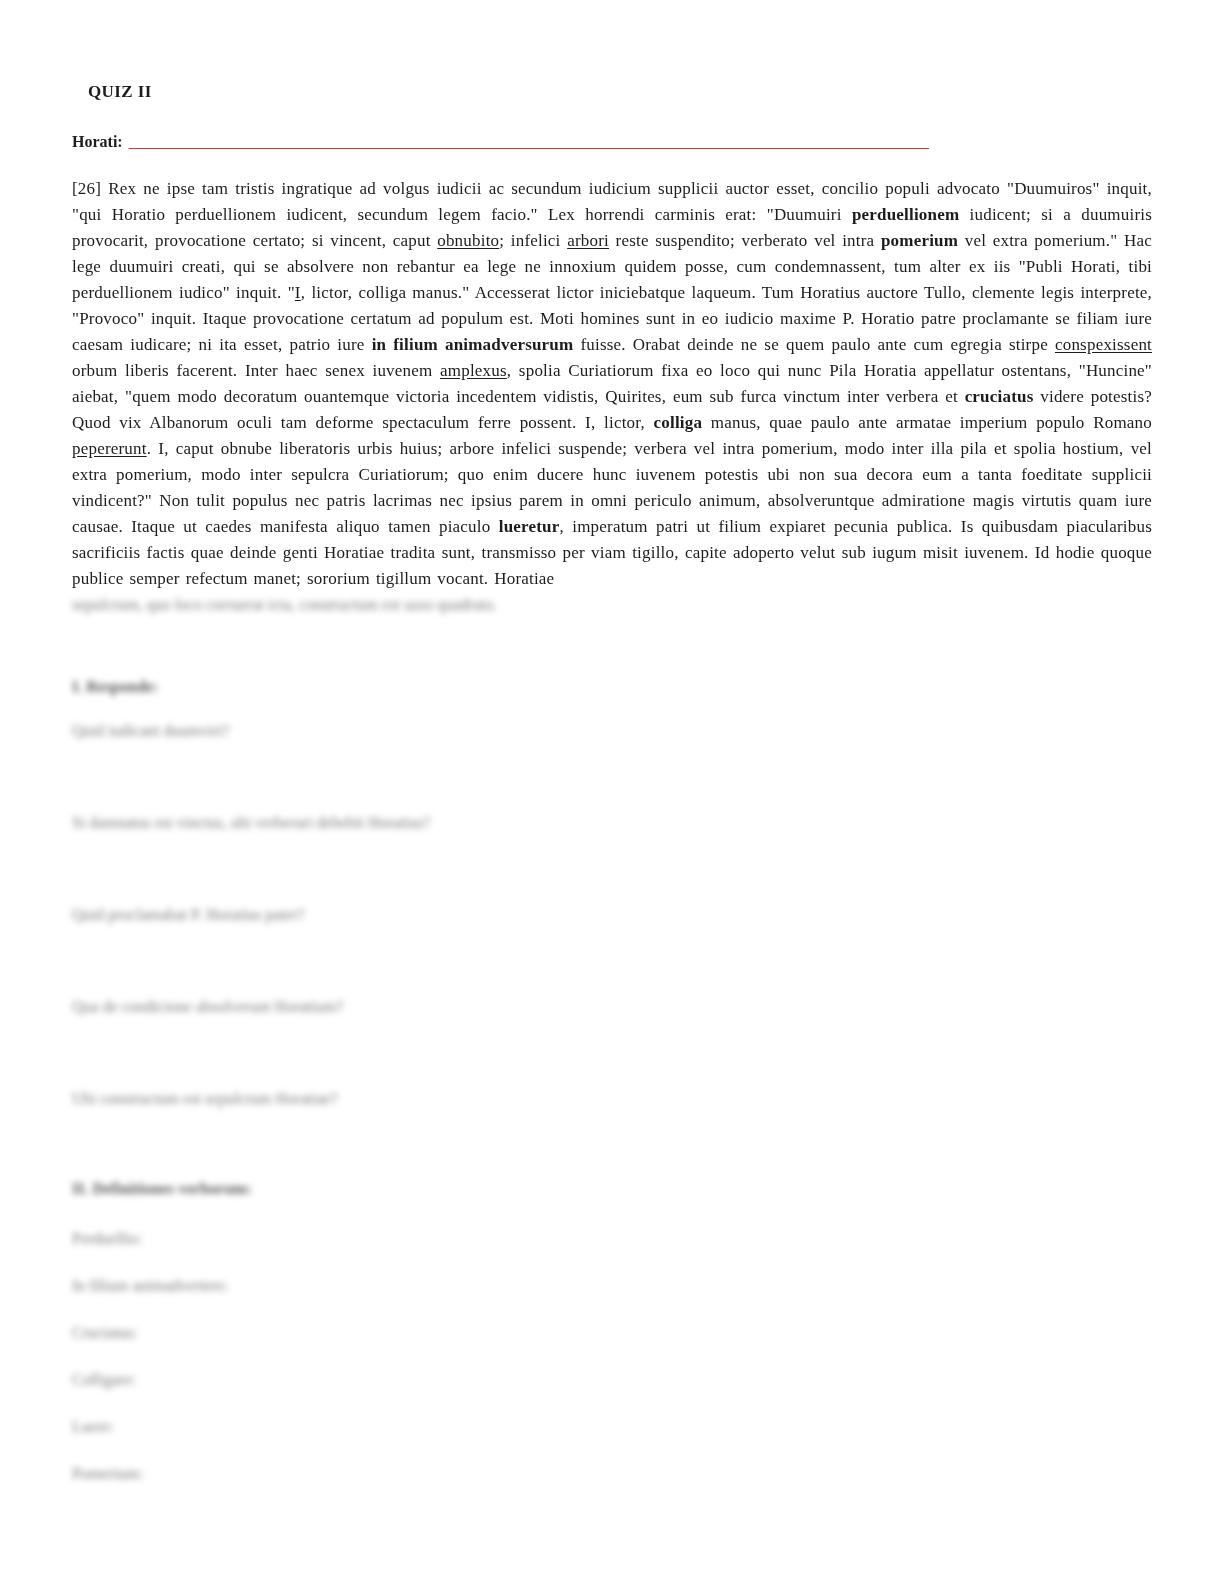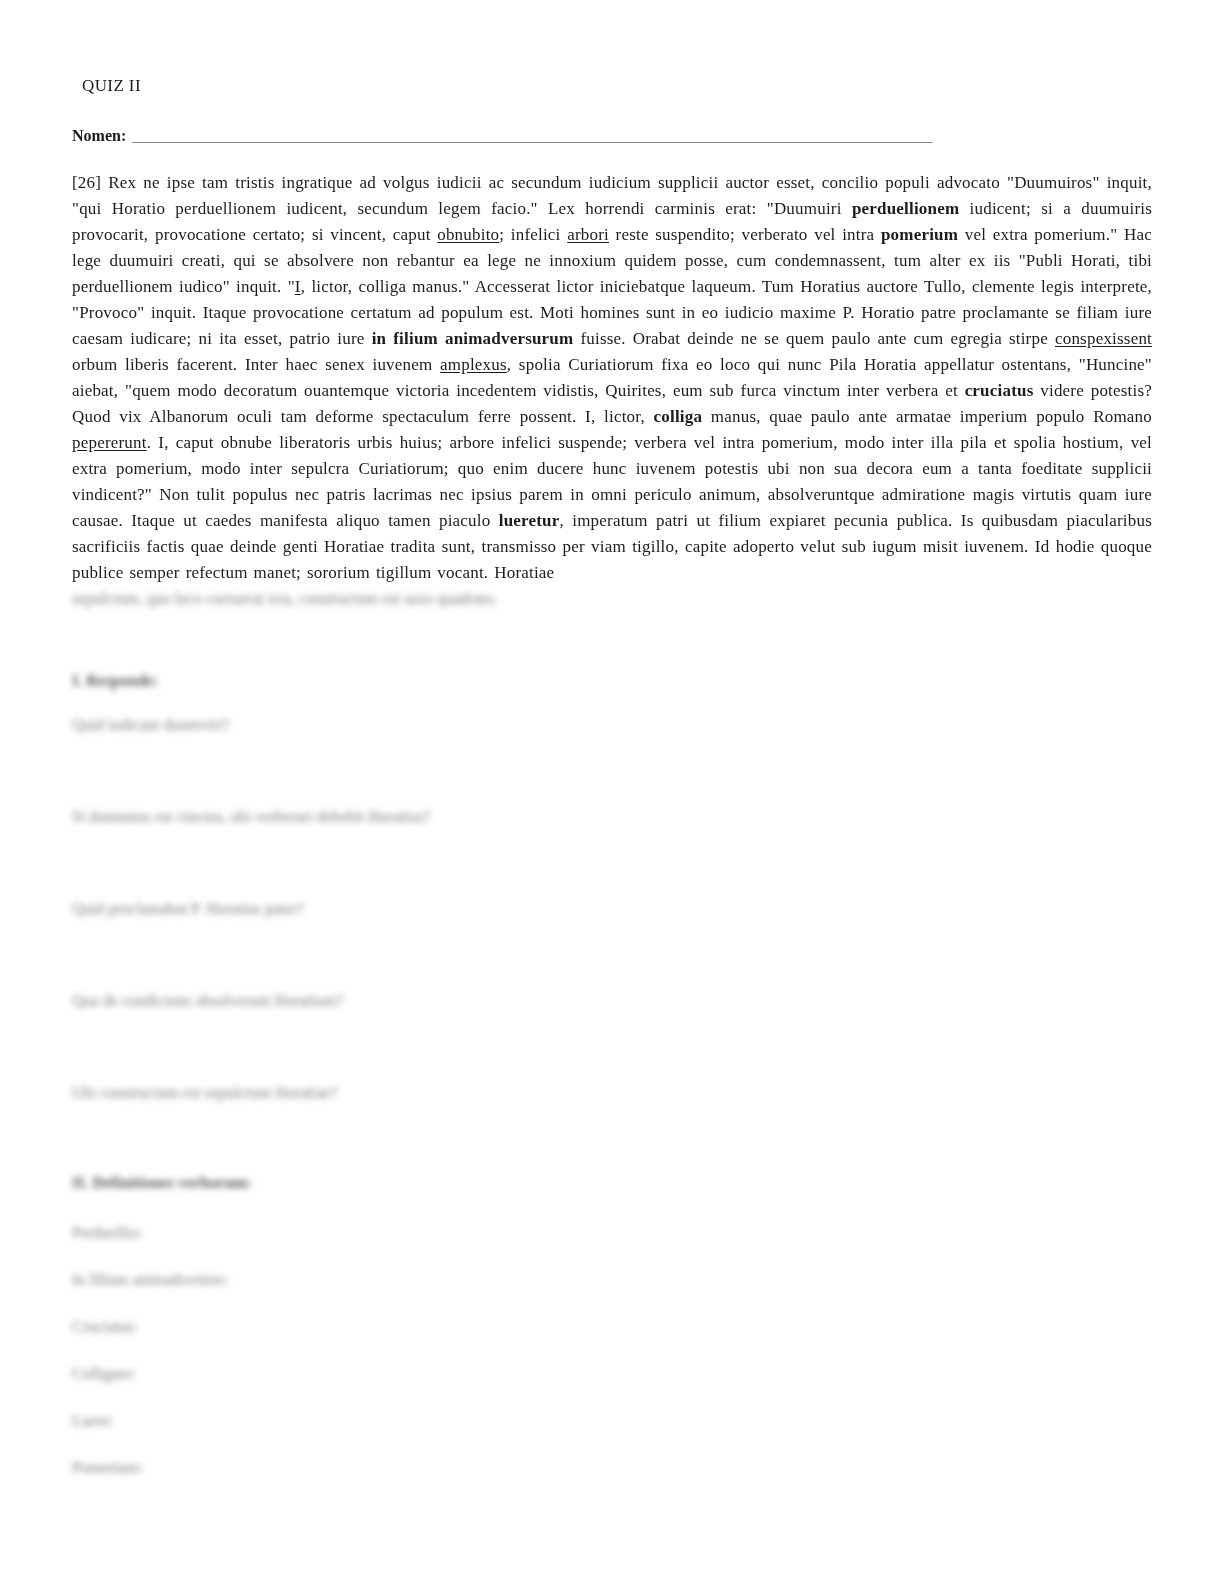--- a/index.html
+++ b/index.html
@@ -6,26 +6,26 @@
   body {
     width: 1224px; height: 1584px;
     font-family: "Liberation Serif", "DejaVu Serif", serif;
     color: #1c1c1c;
     position: relative;
     overflow: hidden;
   }
   .page { padding: 66px 72px 0 72px; }
 
   .title {
-    font-size: 17px; font-weight: normal; letter-spacing: 0.4px;
-    margin: 10px;
+    font-size: 17px; font-weight: bold; letter-spacing: 0.4px;
+    margin: 16px;
   }
   .nomen-row { margin-top: 31px; font-size: 16px; white-space: nowrap; }
   .nomen-label { font-weight: bold; margin-right: 6px; }
-  .nomen-line { letter-spacing: 0; color: #737373; }
+  .nomen-line { letter-spacing: 0; color: #b91c1c; }
 
   .passage {
     margin: 25px 0 0 0;
     font-size: 17px;
     line-height: 26px;
     text-align: justify;
     letter-spacing: 0.2px;
     word-spacing: 1.5px;
   }
   .passage .b { font-weight: bold; }
@@ -58,21 +58,21 @@
   .vocab-row + .vocab-row { margin-top: 25px; }
 </style>
 </head>
 <body>
 
 <div class="page">
 
   <h1 class="title">QUIZ II</h1>
 
   <div class="nomen-row">
-    <span class="nomen-label">Nomen:</span><span class="nomen-line">____________________________________________________________________________________________________</span>
+    <span class="nomen-label">Horati:</span><span class="nomen-line">____________________________________________________________________________________________________</span>
   </div>
 
   <p class="passage"><span>[26] Rex ne ipse tam tristis ingratique ad volgus iudicii ac secundum iudicium supplicii auctor esset, concilio populi advocato "Duumuiros" inquit, "qui Horatio perduellionem iudicent, secundum legem facio." Lex horrendi carminis erat: "Duumuiri </span><span class="b">perduellionem</span><span> iudicent; si a duumuiris provocarit, provocatione certato; si vincent, caput </span><span class="u">obnubito</span><span>; infelici </span><span class="u">arbori</span><span> reste suspendito; verberato vel intra </span><span class="b">pomerium</span><span> vel extra pomerium." Hac lege duumuiri creati, qui se absolvere non rebantur ea lege ne innoxium quidem posse, cum condemnassent, tum alter ex iis "Publi Horati, tibi perduellionem iudico" inquit. "</span><span class="u">I</span><span>, lictor, colliga manus." Accesserat lictor iniciebatque laqueum. Tum Horatius auctore Tullo, clemente legis interprete, "Provoco" inquit. Itaque provocatione certatum ad populum est. Moti homines sunt in eo iudicio maxime P. Horatio patre proclamante se filiam iure caesam iudicare; ni ita esset, patrio iure </span><span class="b">in filium animadversurum</span><span> fuisse. Orabat deinde ne se quem paulo ante cum egregia stirpe </span><span class="u">conspexissent</span><span> orbum liberis facerent. Inter haec senex iuvenem </span><span class="u">amplexus</span><span>, spolia Curiatiorum fixa eo loco qui nunc Pila Horatia appellatur ostentans, "Huncine" aiebat, "quem modo decoratum ouantemque victoria incedentem vidistis, Quirites, eum sub furca vinctum inter verbera et </span><span class="b">cruciatus</span><span> videre potestis? Quod vix Albanorum oculi tam deforme spectaculum ferre possent. I, lictor, </span><span class="b">colliga</span><span> manus, quae paulo ante armatae imperium populo Romano </span><span class="u">pepererunt</span><span>. I, caput obnube liberatoris urbis huius; arbore infelici suspende; verbera vel intra pomerium, modo inter illa pila et spolia hostium, vel extra pomerium, modo inter sepulcra Curiatiorum; quo enim ducere hunc iuvenem potestis ubi non sua decora eum a tanta foeditate supplicii vindicent?" Non tulit populus nec patris lacrimas nec ipsius parem in omni periculo animum, absolveruntque admiratione magis virtutis quam iure causae. Itaque ut caedes manifesta aliquo tamen piaculo </span><span class="b">lueretur</span><span>, imperatum patri ut filium expiaret pecunia publica. Is quibusdam piacularibus sacrificiis factis quae deinde genti Horatiae tradita sunt, transmisso per viam tigillo, capite adoperto velut sub iugum misit iuvenem. Id hodie quoque publice semper refectum manet; sororium tigillum vocant. Horatiae</span></p>
   <span class="passage-tail">
     <span class="obscured" style="width: 530px;">sepulcrum, quo loco corruerat icta, constructum est saxo quadrato.</span>
   </span>
 
   <div class="section">
     <span class="section-heading-row sec1-heading-row">
       <span class="obscured strong" style="width: 120px;">I. Responde:</span>

